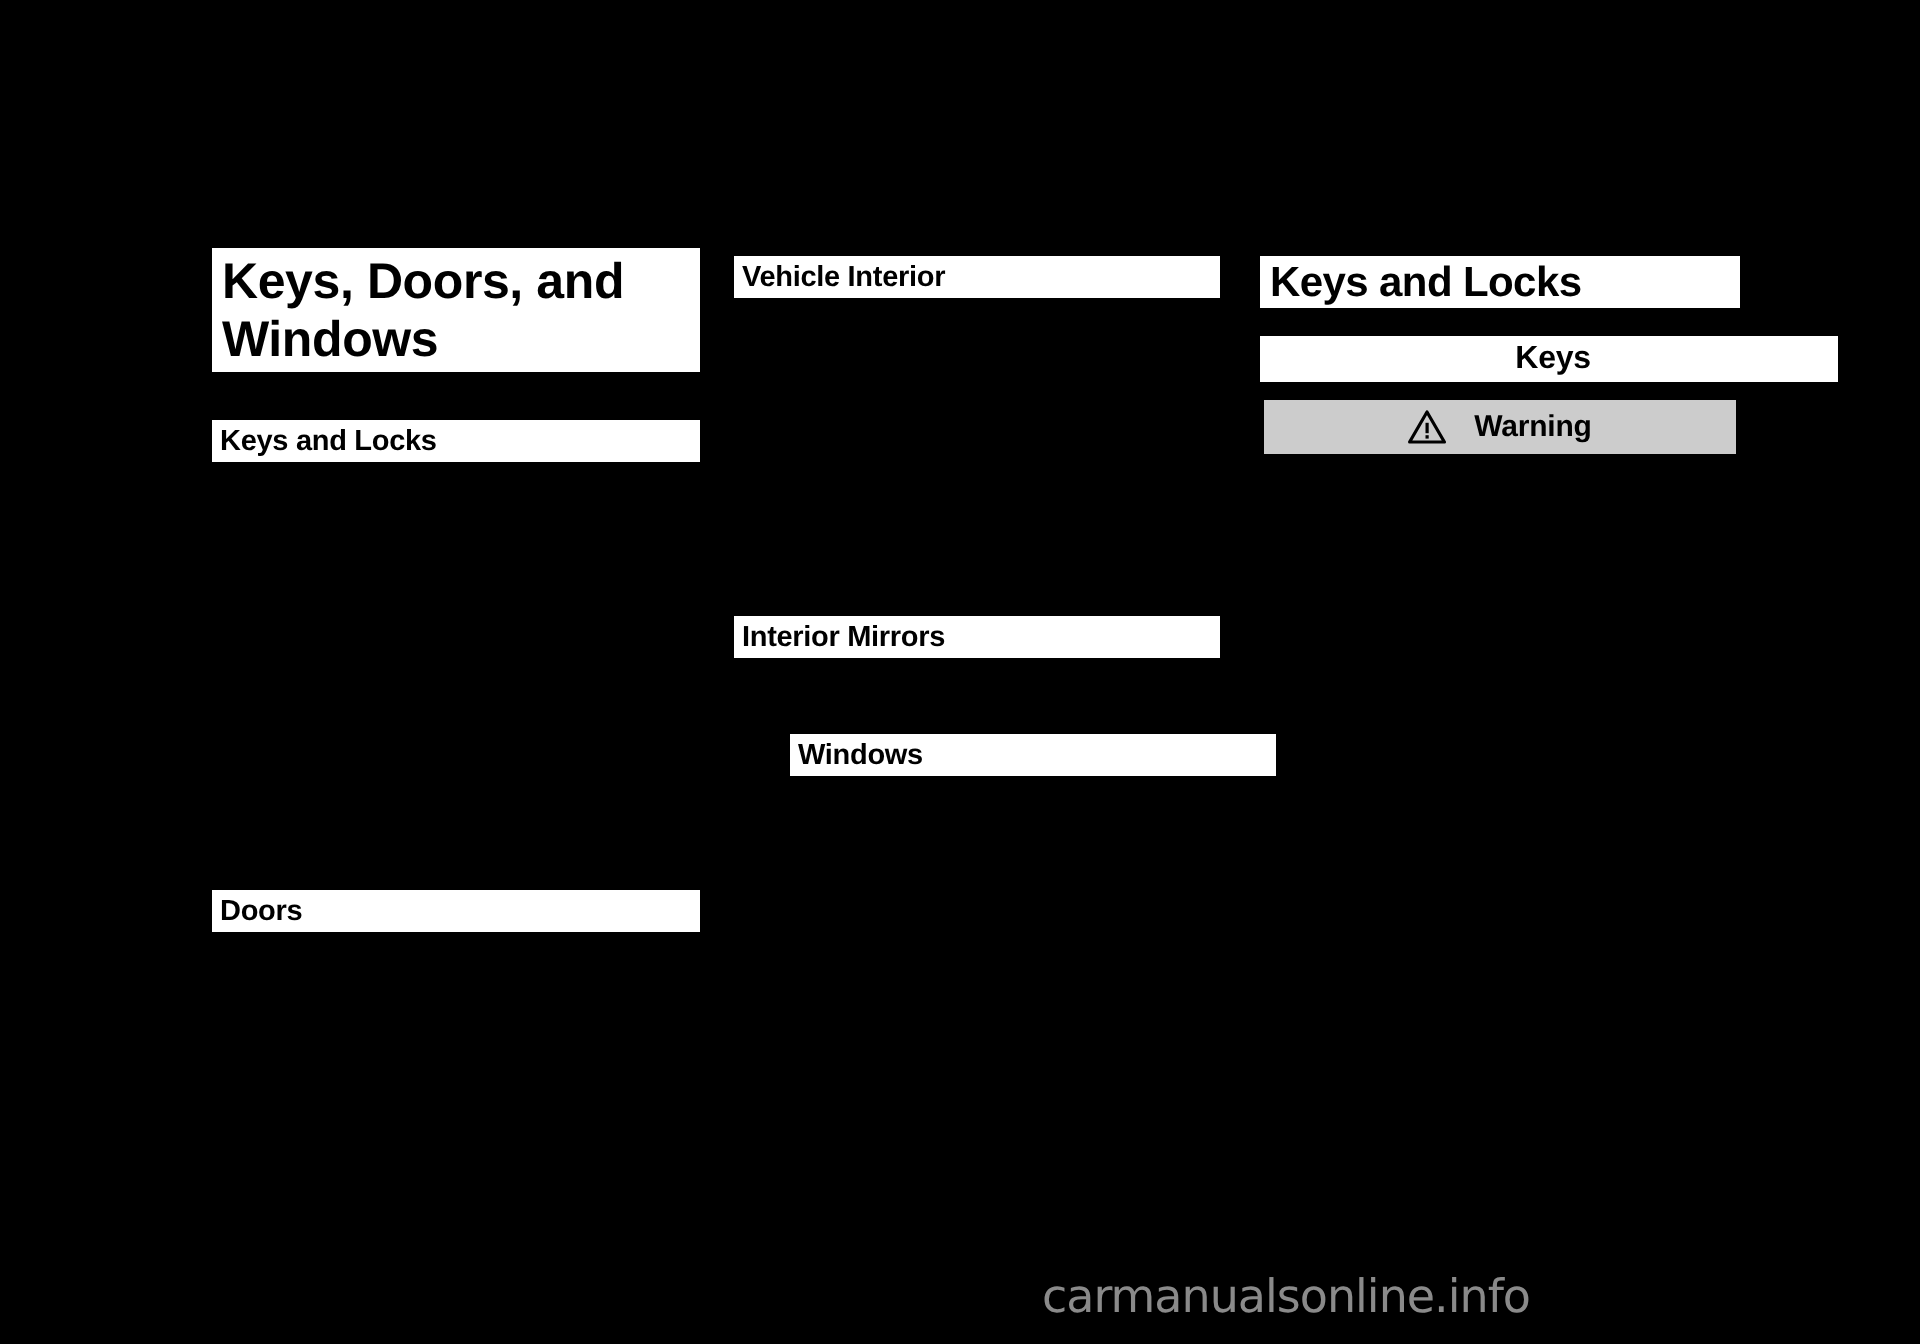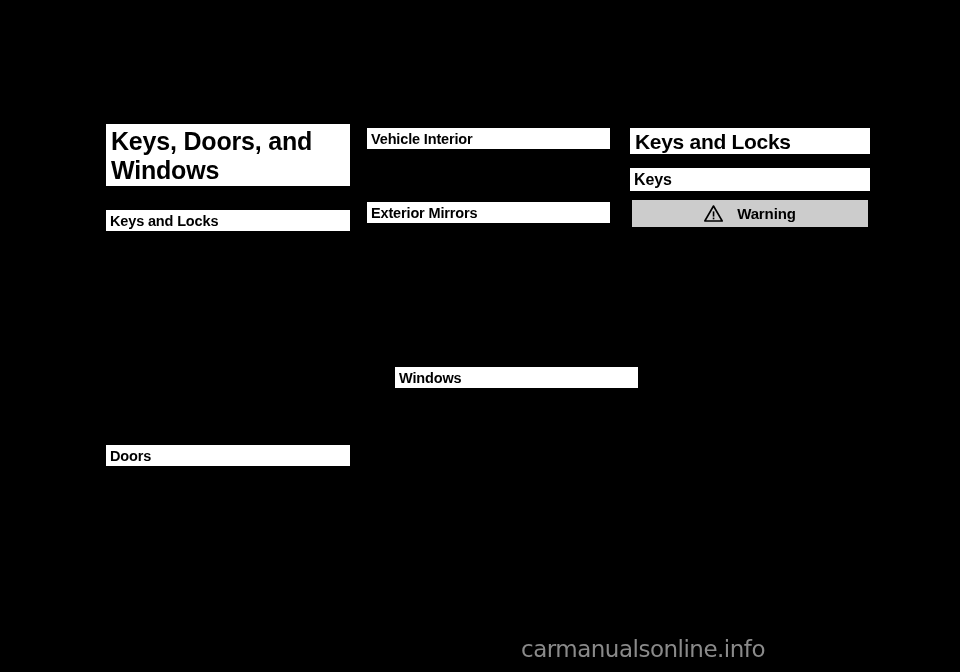--- a/index.html
+++ b/index.html
@@ -61,21 +61,21 @@
     left: 0;
     height: 21px;
     padding: 1px 0 0 4px;
     font-size: 14.5px;
     font-weight: bold;
     line-height: 20px;
     letter-spacing: -0.15px;
   }
   .col-1 .section-bar { width: 244px; }
   .col-2 .section-bar { width: 243px; }
-  .col-3 .section-bar { width: 240px; }
+  .col-3 .section-bar { width: 289px; text-align: center; }
 
   
   .head-large {
     left: 0;
     width: 240px;
     height: 26px;
     padding: 1px 0 0 5px;
     font-size: 21px;
     font-weight: bold;
     line-height: 25px;
@@ -134,22 +134,22 @@
     <div class="bar section-bar" style="top:210px;">Keys and Locks</div>
 
     <div class="bar section-bar" style="top:445px;">Doors</div>
 
   </div>
 
   <div class="col col-2">
 
     <div class="bar section-bar" style="top:128px;">Vehicle Interior</div>
 
-    <div class="bar section-bar" style="top:202px;">Exterior Mirrors</div>
 
+    <div class="bar section-bar" style="top:308px;">Interior Mirrors</div>
 
     <div class="bar section-bar" style="top:367px;margin-left:28px;">Windows</div>
 
   </div>
 
   <div class="col col-3">
 
     <div class="bar head-large" style="top:128px;">Keys and Locks</div>
 
     <div class="bar section-bar" style="top:168px; height:23px; font-size:16px; line-height:22px;">Keys</div>

